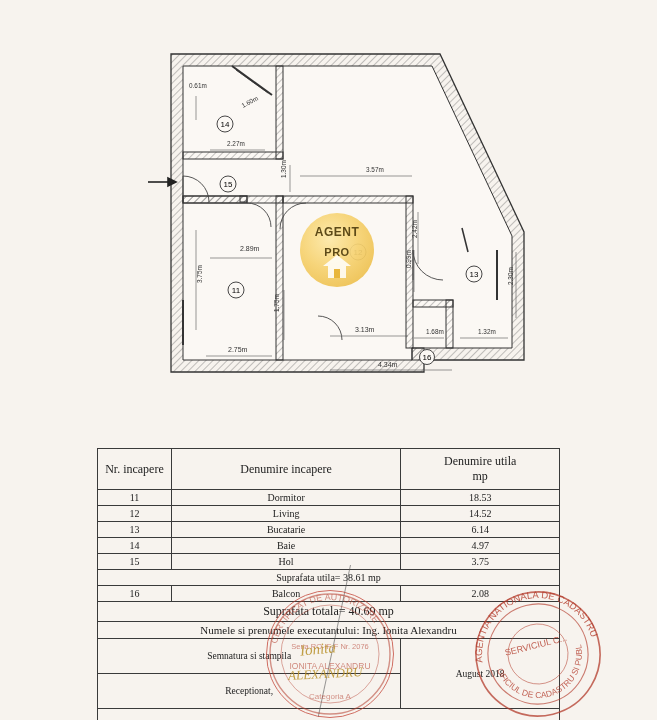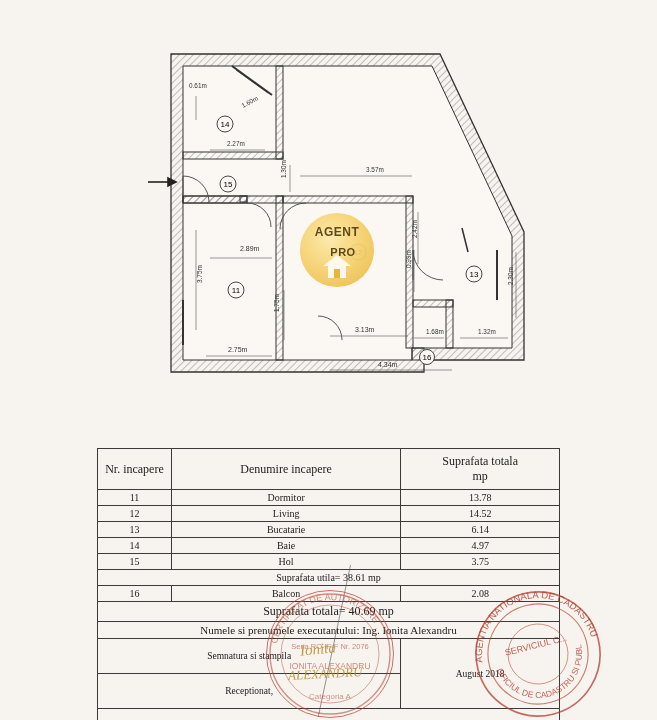--- a/index.html
+++ b/index.html
@@ -51,21 +51,21 @@
   .wm-text {
     position: absolute;
     width: 100%;
     text-align: center;
     font-family: "Liberation Sans", sans-serif;
     font-weight: bold;
     color: #5d4a18;
     letter-spacing: 0.5px;
   }
   .wm-top { top: 12px; font-size: 12px; }
-  .wm-bot { top: 33px; font-size: 11px; padding-left: 6px; }
+  .wm-bot { top: 33px; font-size: 11px; }
   .wm-house {
     position: absolute;
     left: 22px;
     top: 40px;
     width: 30px;
     height: 26px;
   }
 
   
   .table-wrap {
@@ -291,30 +291,30 @@
       <colgroup>
         <col class="col-nr">
           <col class="col-name">
           <col class="col-area">
       </colgroup>
       <thead>
         <tr>
           <th>Nr. incapere</th>
           <th>Denumire incapere</th>
           <th>
-            <div>Suprafata totala</div>
+            <div>Denumire utila</div>
             <div>mp</div>
           </th>
         </tr>
       </thead>
       <tbody>
         <tr>
           <td class="row-num">11</td>
           <td class="row-name">Dormitor</td>
-          <td class="row-area">13.78</td>
+          <td class="row-area">18.53</td>
         </tr>
         <tr>
           <td class="row-num">12</td>
           <td class="row-name">Living</td>
           <td class="row-area">14.52</td>
         </tr>
         <tr>
           <td class="row-num">13</td>
           <td class="row-name">Bucatarie</td>
           <td class="row-area">6.14</td>

